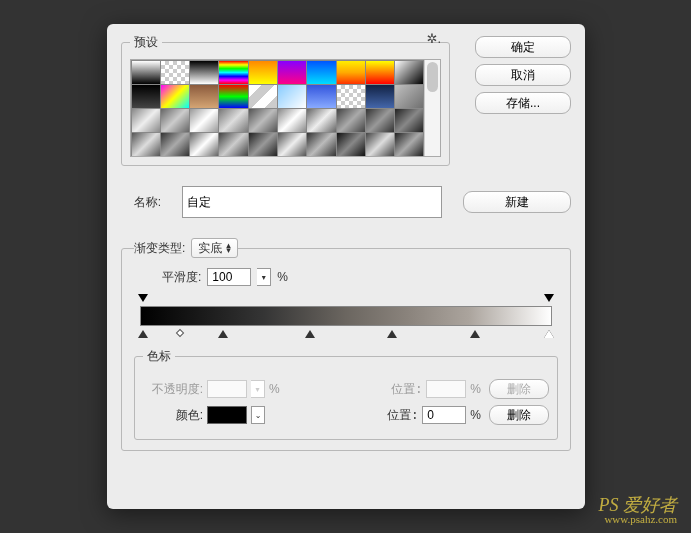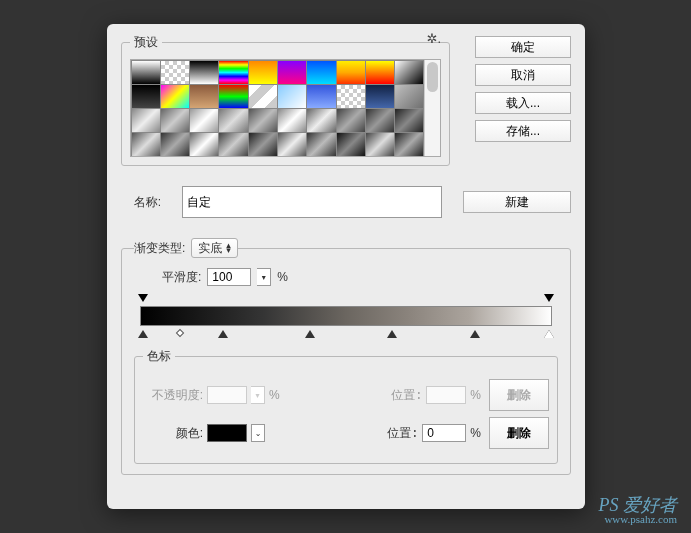--- a/index.html
+++ b/index.html
@@ -52,21 +52,21 @@
       height: 98px; display:flex; position:relative;
     }
     .grid-inner { flex:1; display:grid; grid-template-columns: repeat(10, 1fr); grid-auto-rows: 24px; overflow:hidden; }
     .swatch { border:1px solid #888; margin:-0.5px; }
     .scrollbar { width:16px; background:#f4f4f4; border-left:1px solid #ccc; position:relative; }
     .thumb { position:absolute; top:2px; left:2px; right:2px; height:30px; background:#c8c8c8; border-radius:8px; }
     
     .side-buttons { width:96px; display:flex; flex-direction:column; gap:6px; padding-top:2px; }
     .btn {
       height:22px;
-      border:1px solid #b0b0b0; border-radius:0;
+      border:1px solid #b0b0b0; border-radius:9px;
       background: linear-gradient(#ffffff,#f0f0f0);
       font-size:12px; cursor:pointer;
     }
     
     .name-row { display:flex; align-items:center; gap:21px; margin:20px 0; }
     .name-row label { width: 40px; text-align:right; }
     .name-input { flex:1; height:20px; border:1px solid #999; background:#fff; padding:15px 4px; font-size:12px; }
     .name-row .btn { width:108px; }
     
     .type-row { display:flex; align-items:center; gap:6px; margin-bottom:10px; }
@@ -88,29 +88,29 @@
       height:20px; border:1px solid #888;
       background: linear-gradient(to right, #000000 0%, #1a1a1a 15%, #353535 30%, #6b6660 50%, #8a837c 65%, #aba49d 80%, #ffffff 100%);
     }
     
     .stops-fieldset { margin-top:10px; }
     .field-row { display:flex; align-items:center; gap:4px; margin:6px 0; }
     .field-row .lbl { color:#999; width:60px; text-align:right; }
     .field-row.enabled .lbl { color:#333; }
     .field-row .lbl.pos { width:40px;font-family:Liberation Mono, monospace; }
     .disabled-input { width:40px; height:18px; border:1px solid #ccc; background:#fafafa; }
-    .field-row .btn { width:60px; height:32px; margin-left:4px;font-weight:bold; }
+    .field-row .btn { width:60px; height:20px; margin-left:4px; }
     .field-row .btn.disabled { color:#aaa; }
     .color-well { width:40px; height:18px; border:1px solid #666; background:#000; }
     .color-dropdown { width:14px; height:18px; border:1px solid #999; background:#fff; display:flex; align-items:center; justify-content:center; font-size:8px; }
     .spacer { flex:1; }
     
     .watermark {
       position:absolute; right:14px; bottom:8px;
-      color:#7dd3fc; font-size:18px; font-style:italic;
+      color:#fde047; font-size:18px; font-style:italic;
       font-family: Georgia, serif;
       opacity:0.7;
       text-align:right;
       line-height:1;
     }
     .watermark .url { font-size:11px; font-style:normal; display:block; }
     
     
     .checker {
       background-image:
@@ -176,21 +176,20 @@
               <div class="swatch" style="background: linear-gradient(135deg, rgb(34, 34, 34), rgb(170, 170, 170), rgb(34, 34, 34));"></div>
             </div>
           <div class="scrollbar">
               <div class="thumb"></div>
             </div>
         </div>
       </fieldset>
       <div class="side-buttons">
         <button class="btn">确定</button>
         <button class="btn">取消</button>
-        <button class="btn">载入...</button>
         <button class="btn">存储...</button>
       </div>
     </div>
 
     <div class="name-row">
       <label>名称:</label>
       <input class="name-input" value="自定" style="">
       <button class="btn">新建</button>
     </div>
 

